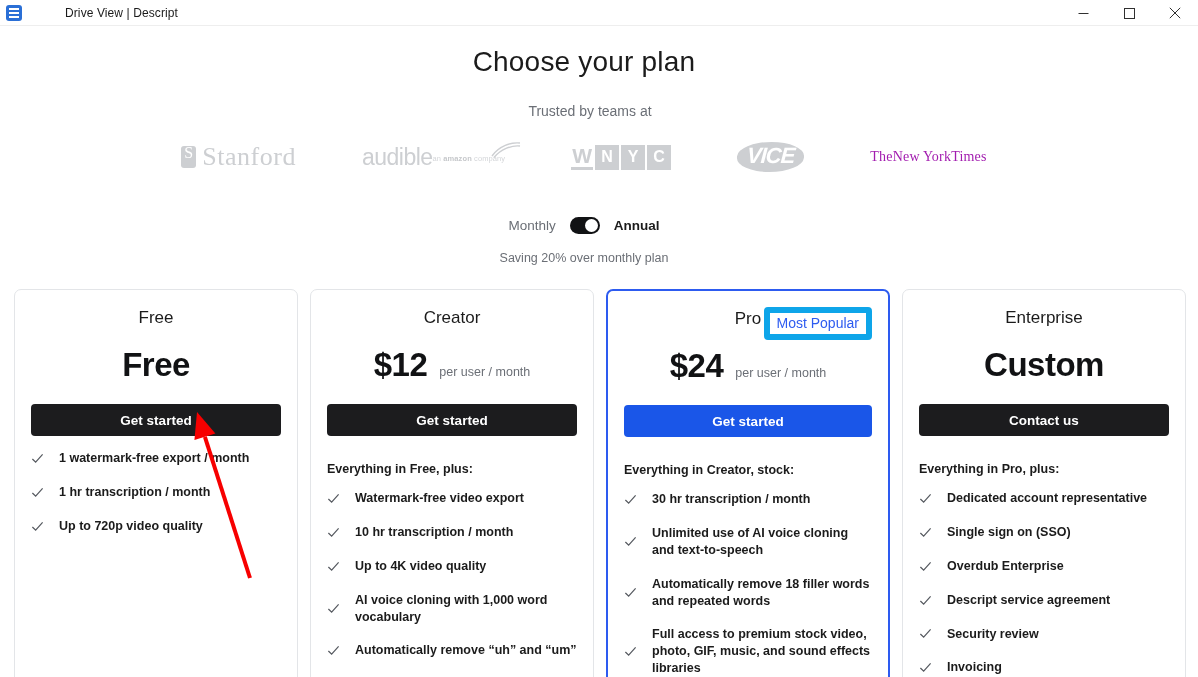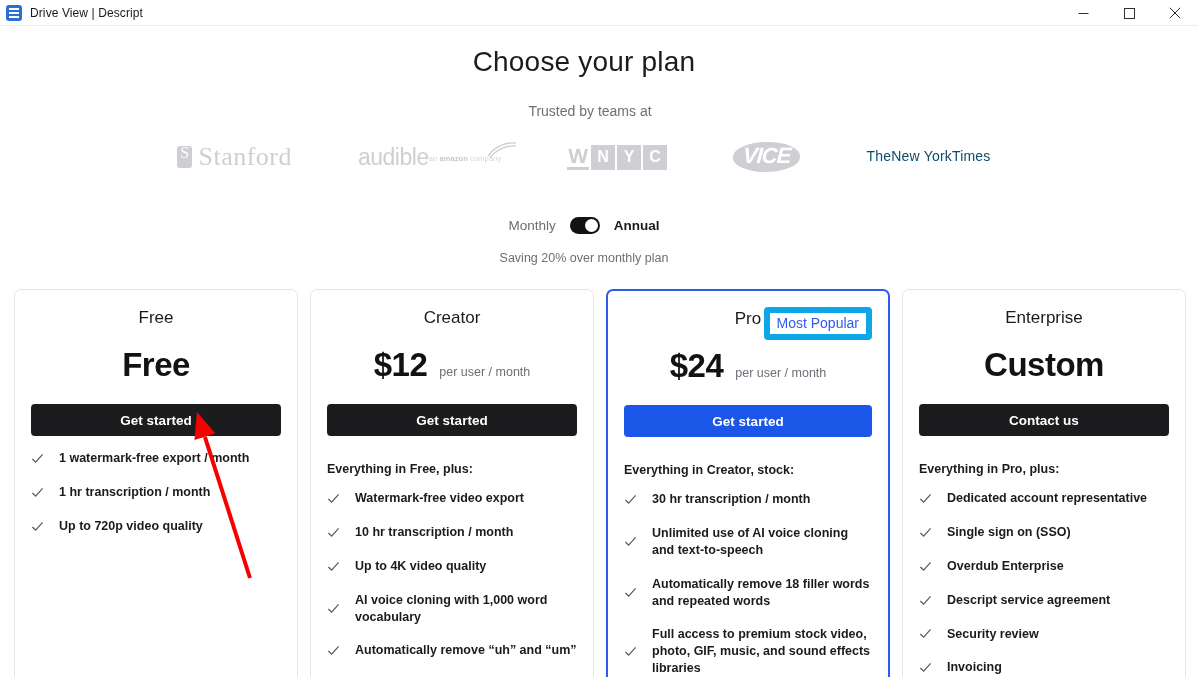--- a/index.html
+++ b/index.html
@@ -11,20 +11,21 @@
     -webkit-font-smoothing: antialiased;
   }
 
   
   .titlebar {
     position: absolute; top: 0; left: 0;
     width: 1198px; height: 26px;
     background: #ffffff;
     display: flex; align-items: center;
     border-bottom: 1px solid #eeeeee;
+    gap: 35px;
   }
   .tb-icon {
     width: 16px; height: 16px;
     margin-left: 6px; margin-right: 8px;
     background: #2a6fd6;
     border-radius: 3px;
     position: relative; flex: none;
   }
   .tb-icon::before {
     content: ""; position: absolute;
@@ -145,22 +146,22 @@
     font-size: 22px; font-weight: 700; font-style: italic;
     color: #ffffff;
     background: #cdcfd2;
     border-radius: 50% / 48%;
     padding: 1px 10px 3px;
     letter-spacing: -1px;
     transform: skewX(-4deg);
   }
 
   .logo-nyt {
-    font-family: Liberation Sans, sans-serif;
-    font-size: 14px; color: #0c4a6e;
+    font-family: Liberation Serif, serif;
+    font-size: 14px; color: #a21caf;
     text-align: center; line-height: 1.25;
     letter-spacing: 0.2px;
     align-items: flex-end;
   }
 
   
   .toggle-row {
     display: flex; align-items: center; justify-content: center;
     gap: 14px; margin-top: 36px;
   }

